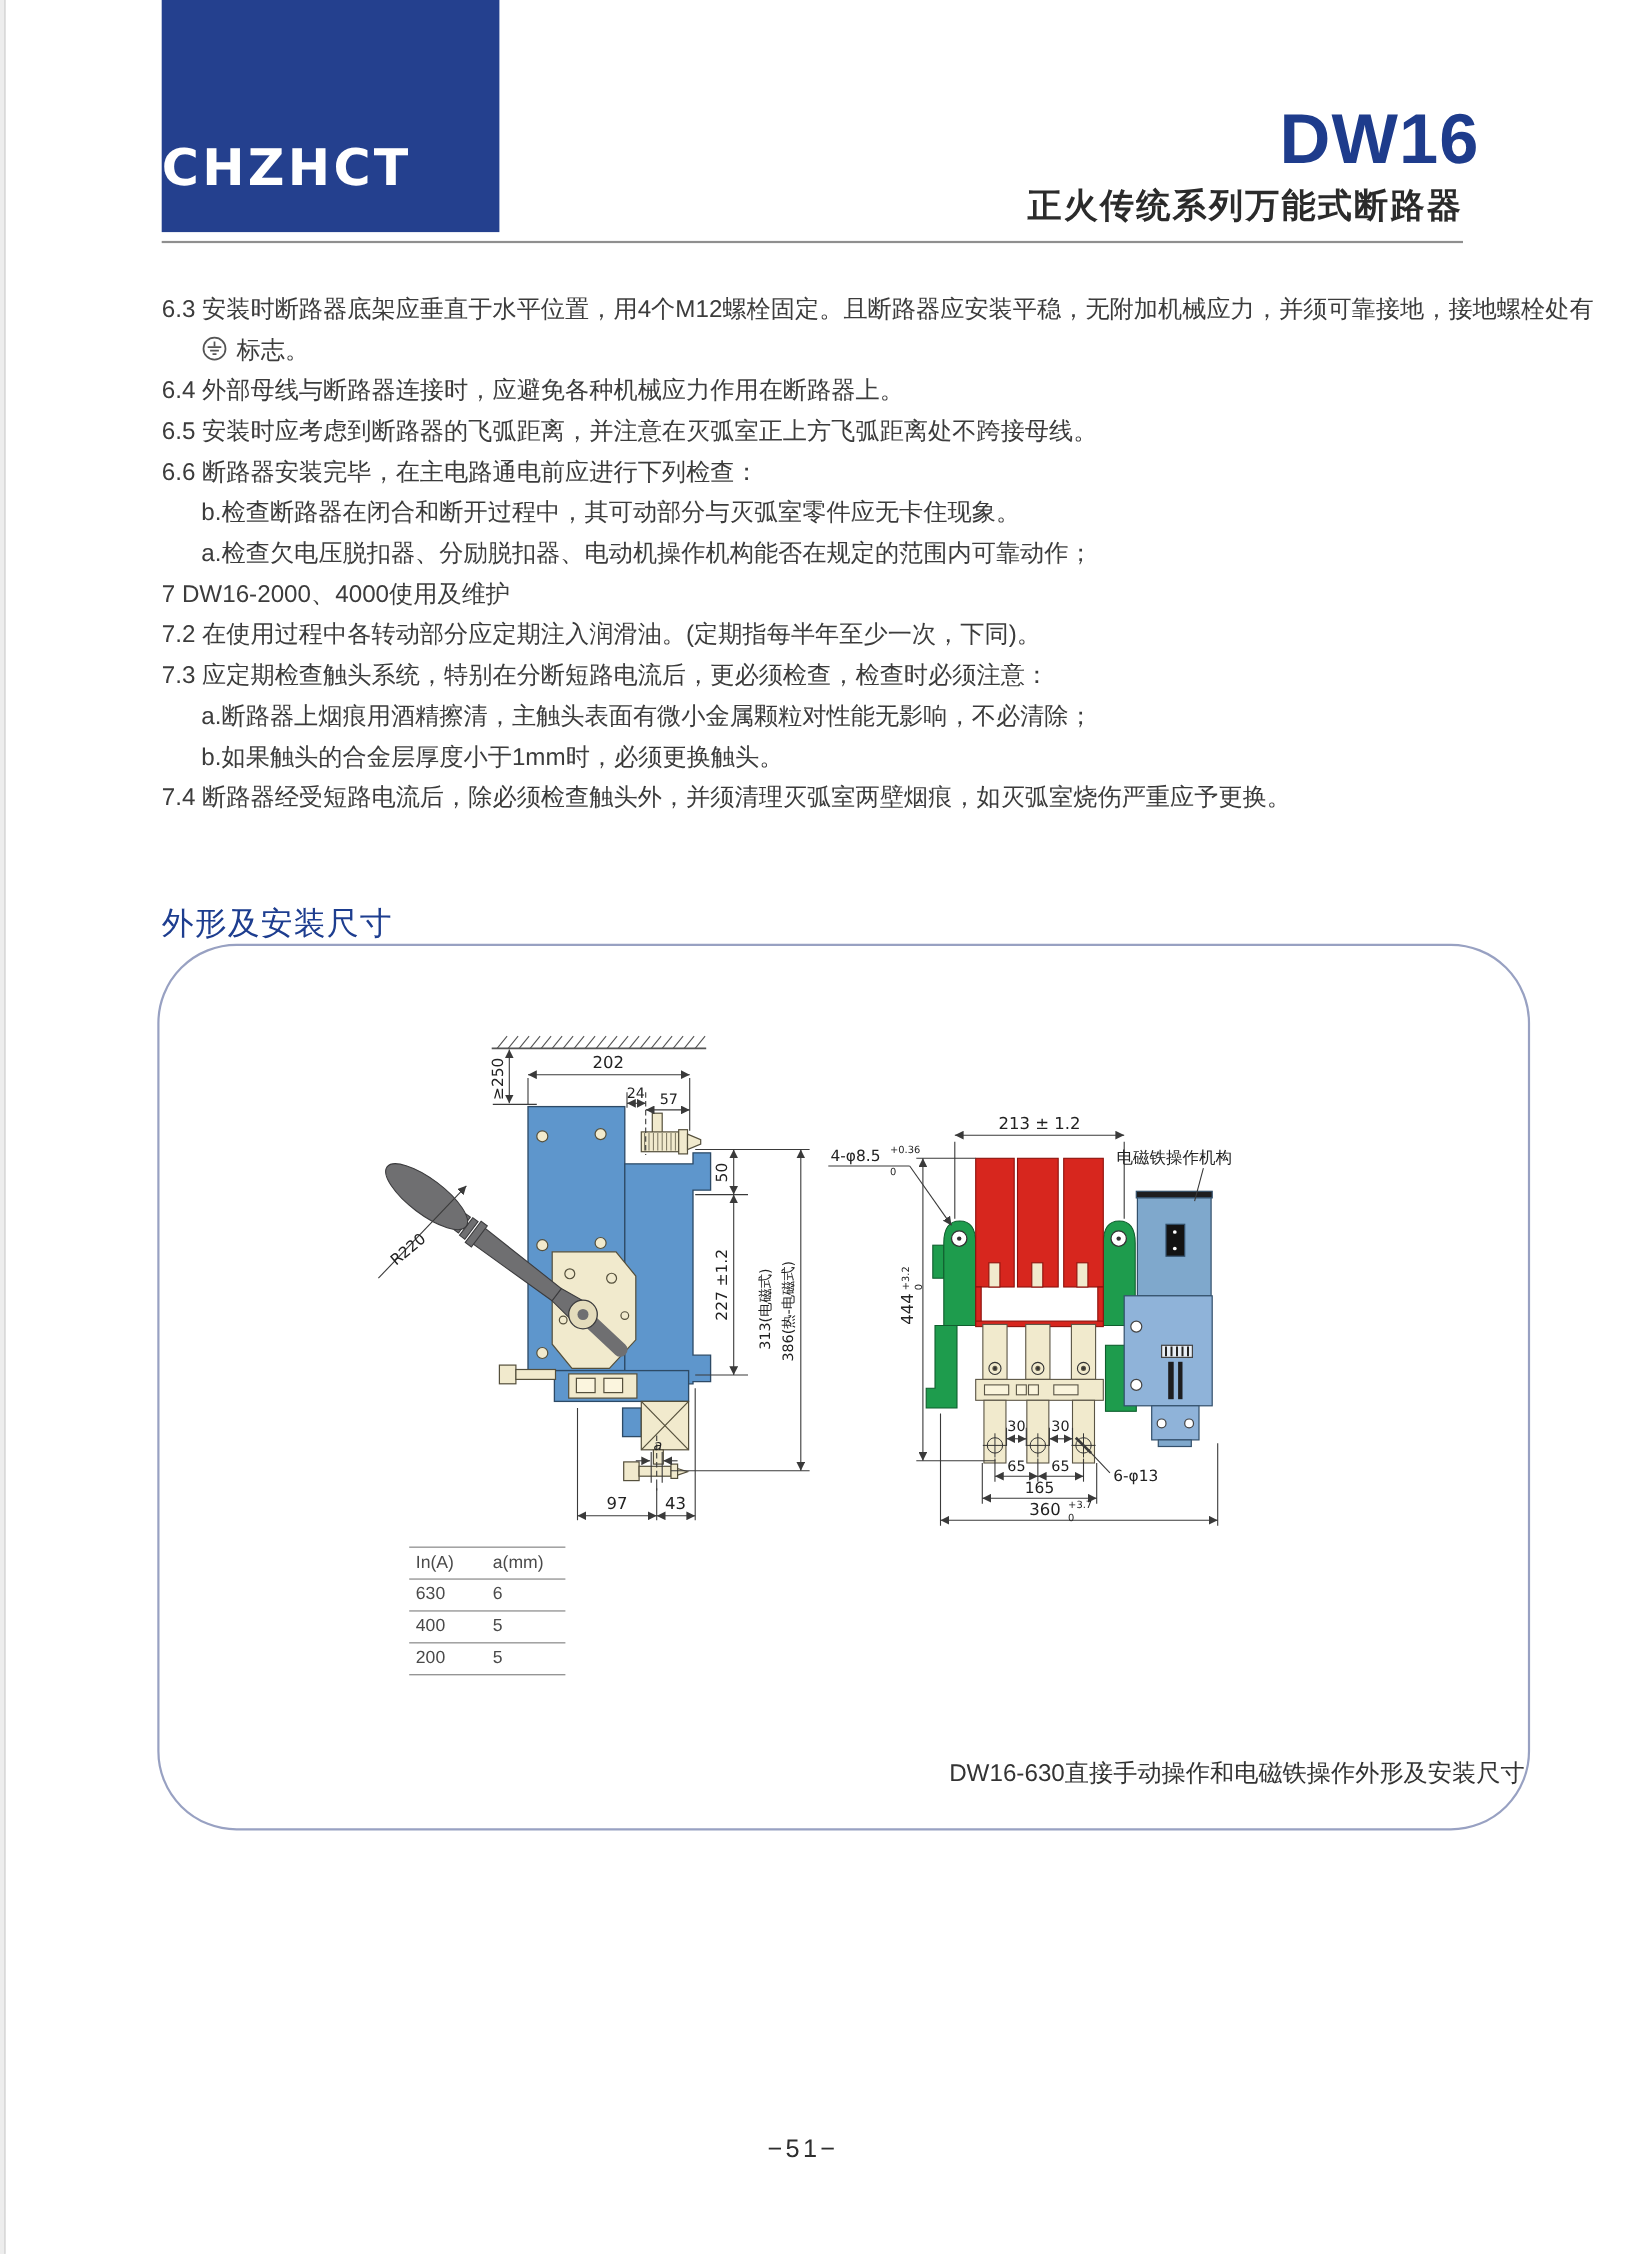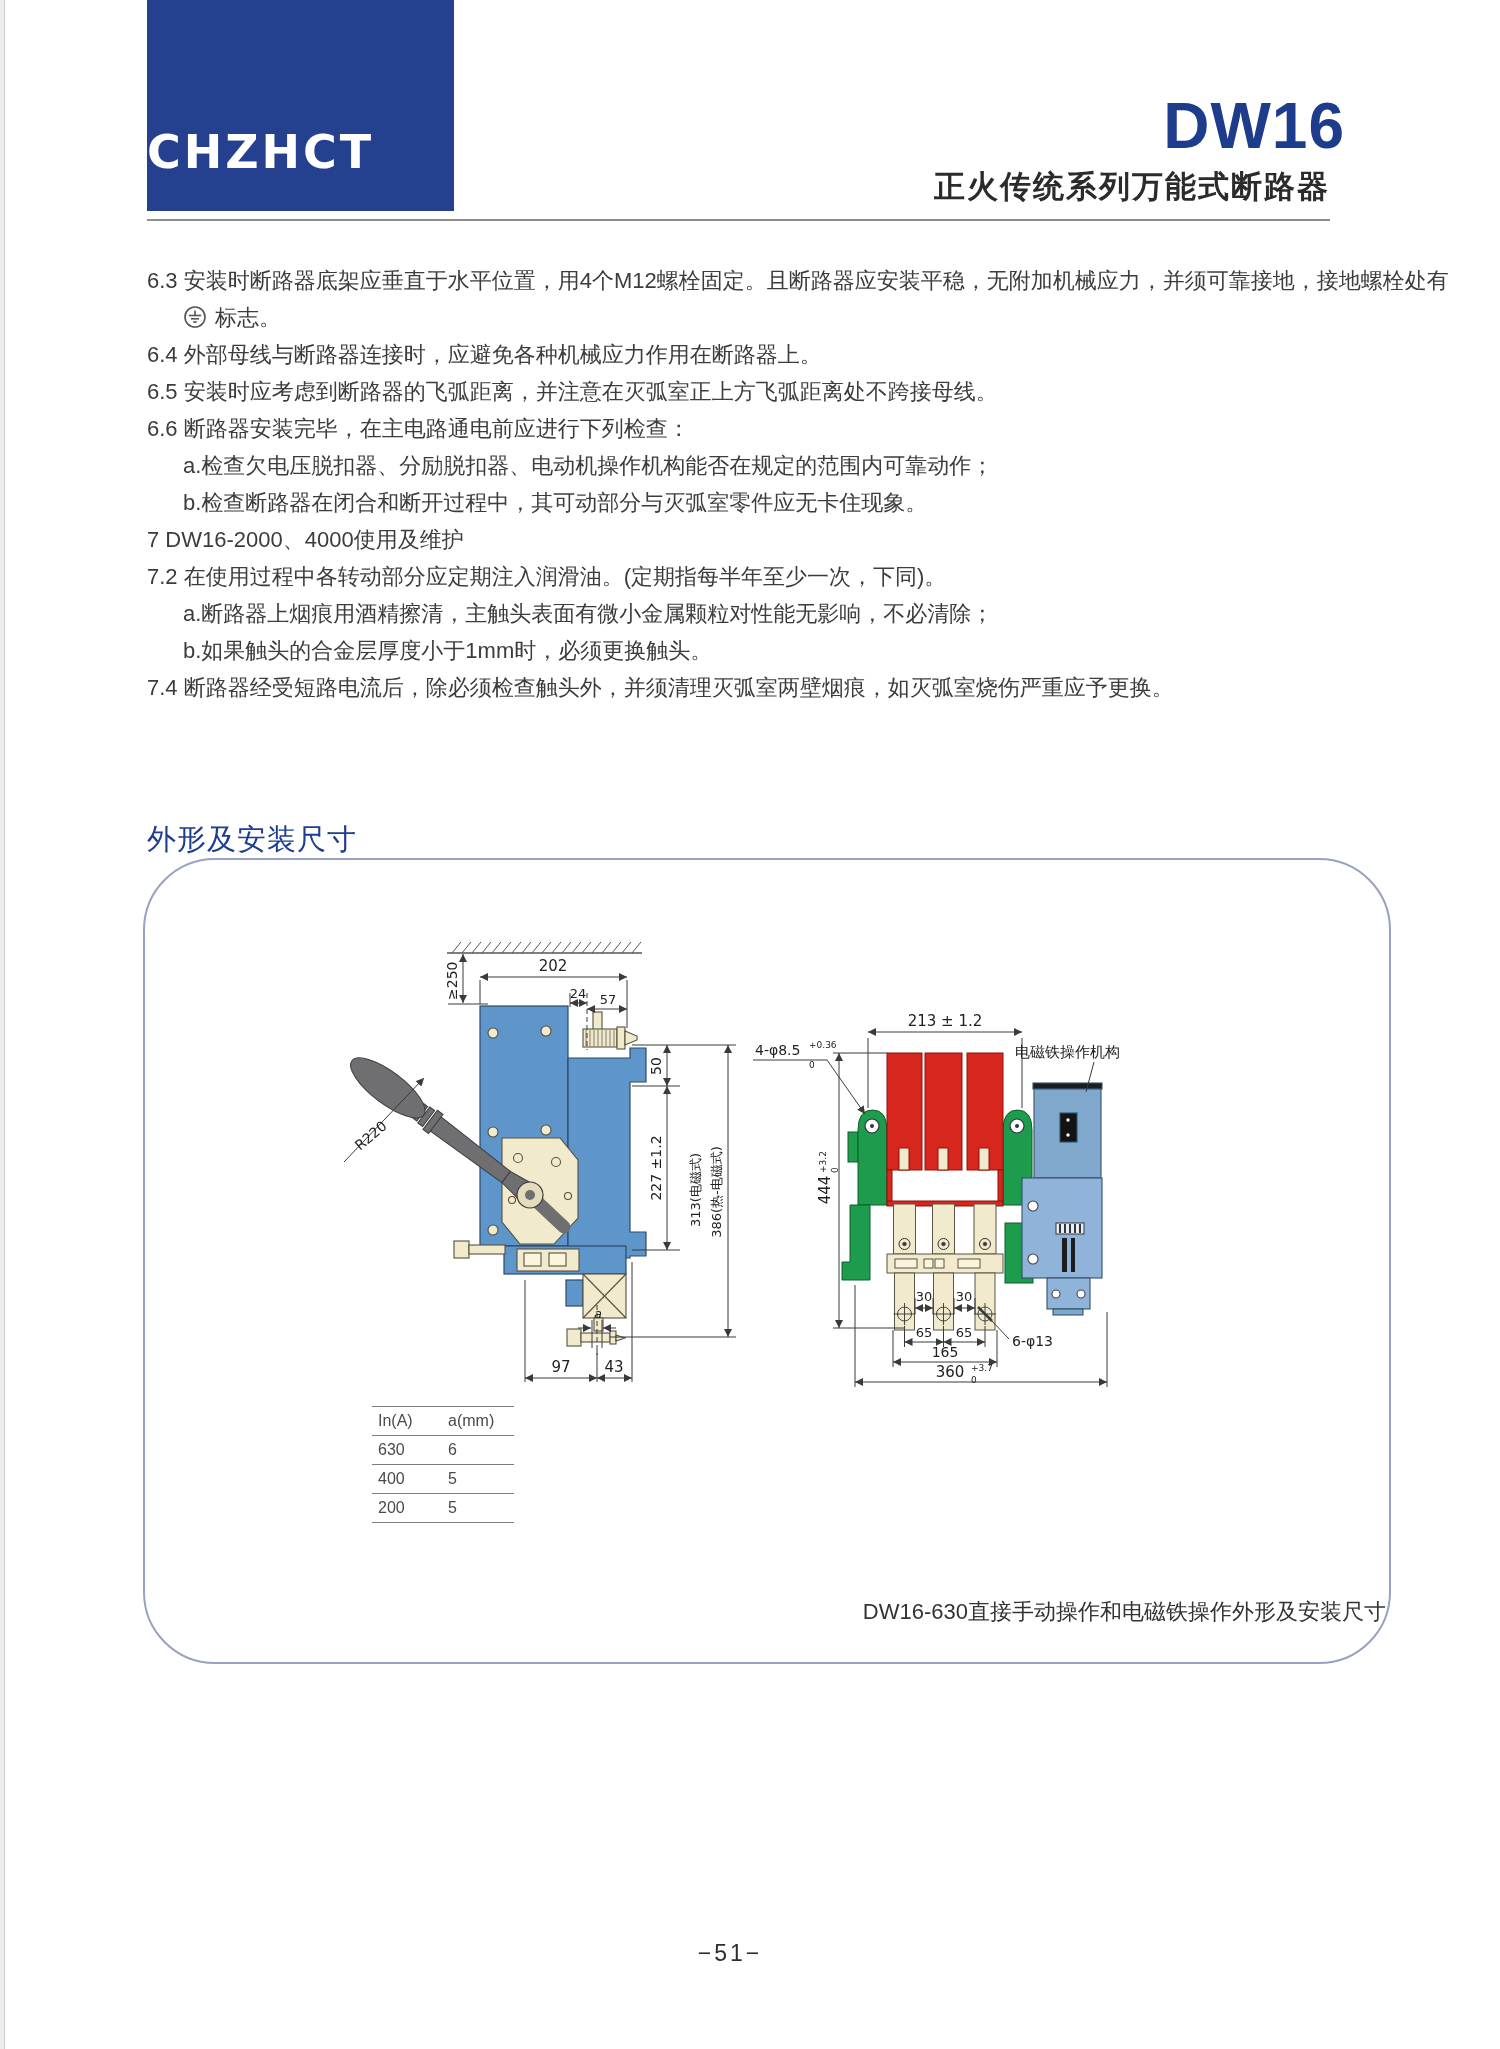--- a/index.html
+++ b/index.html
@@ -71,24 +71,25 @@
         <circle cx="12" cy="12" r="10" fill="none" stroke="#555" stroke-width="1.6"></circle>
         <line x1="12" y1="5.5" x2="12" y2="10" stroke="#555" stroke-width="1.6"></line>
         <line x1="5.8" y1="10.5" x2="18.2" y2="10.5" stroke="#555" stroke-width="1.6"></line>
         <line x1="8" y1="13.8" x2="16" y2="13.8" stroke="#555" stroke-width="1.6"></line>
         <line x1="10.2" y1="17" x2="13.8" y2="17" stroke="#555" stroke-width="1.6"></line>
       </svg>
     </span><span>标志。</span></div>
   <div class="bl"><span>6.4 外部母线与断路器连接时，应避免各种机械应力作用在断路器上。</span></div>
   <div class="bl"><span>6.5 安装时应考虑到断路器的飞弧距离，并注意在灭弧室正上方飞弧距离处不跨接母线。</span></div>
   <div class="bl"><span>6.6 断路器安装完毕，在主电路通电前应进行下列检查：</span></div>
+  <div class="bl ind"><span>b.检查断路器在闭合和断开过程中，其可动部分与灭弧室零件应无卡住现象。</span></div>
   <div class="bl ind"><span>a.检查欠电压脱扣器、分励脱扣器、电动机操作机构能否在规定的范围内可靠动作；</span></div>
-  <div class="bl ind"><span>b.检查断路器在闭合和断开过程中，其可动部分与灭弧室零件应无卡住现象。</span></div>
   <div class="bl"><span>7 DW16-2000、4000使用及维护</span></div>
   <div class="bl"><span>7.2 在使用过程中各转动部分应定期注入润滑油。(定期指每半年至少一次，下同)。</span></div>
+  <div class="bl"><span>7.3 应定期检查触头系统，特别在分断短路电流后，更必须检查，检查时必须注意：</span></div>
   <div class="bl ind"><span>a.断路器上烟痕用酒精擦清，主触头表面有微小金属颗粒对性能无影响，不必清除；</span></div>
   <div class="bl ind"><span>b.如果触头的合金层厚度小于1mm时，必须更换触头。</span></div>
   <div class="bl"><span>7.4 断路器经受短路电流后，除必须检查触头外，并须清理灭弧室两壁烟痕，如灭弧室烧伤严重应予更换。</span></div>
 </div>
 
 <div class="sec-title">外形及安装尺寸</div>
 
 <div class="fig-box"></div>
 
 <svg class="draw" style="left:280px; top:900px;" width="460" height="500" viewBox="0 0 460 500">

